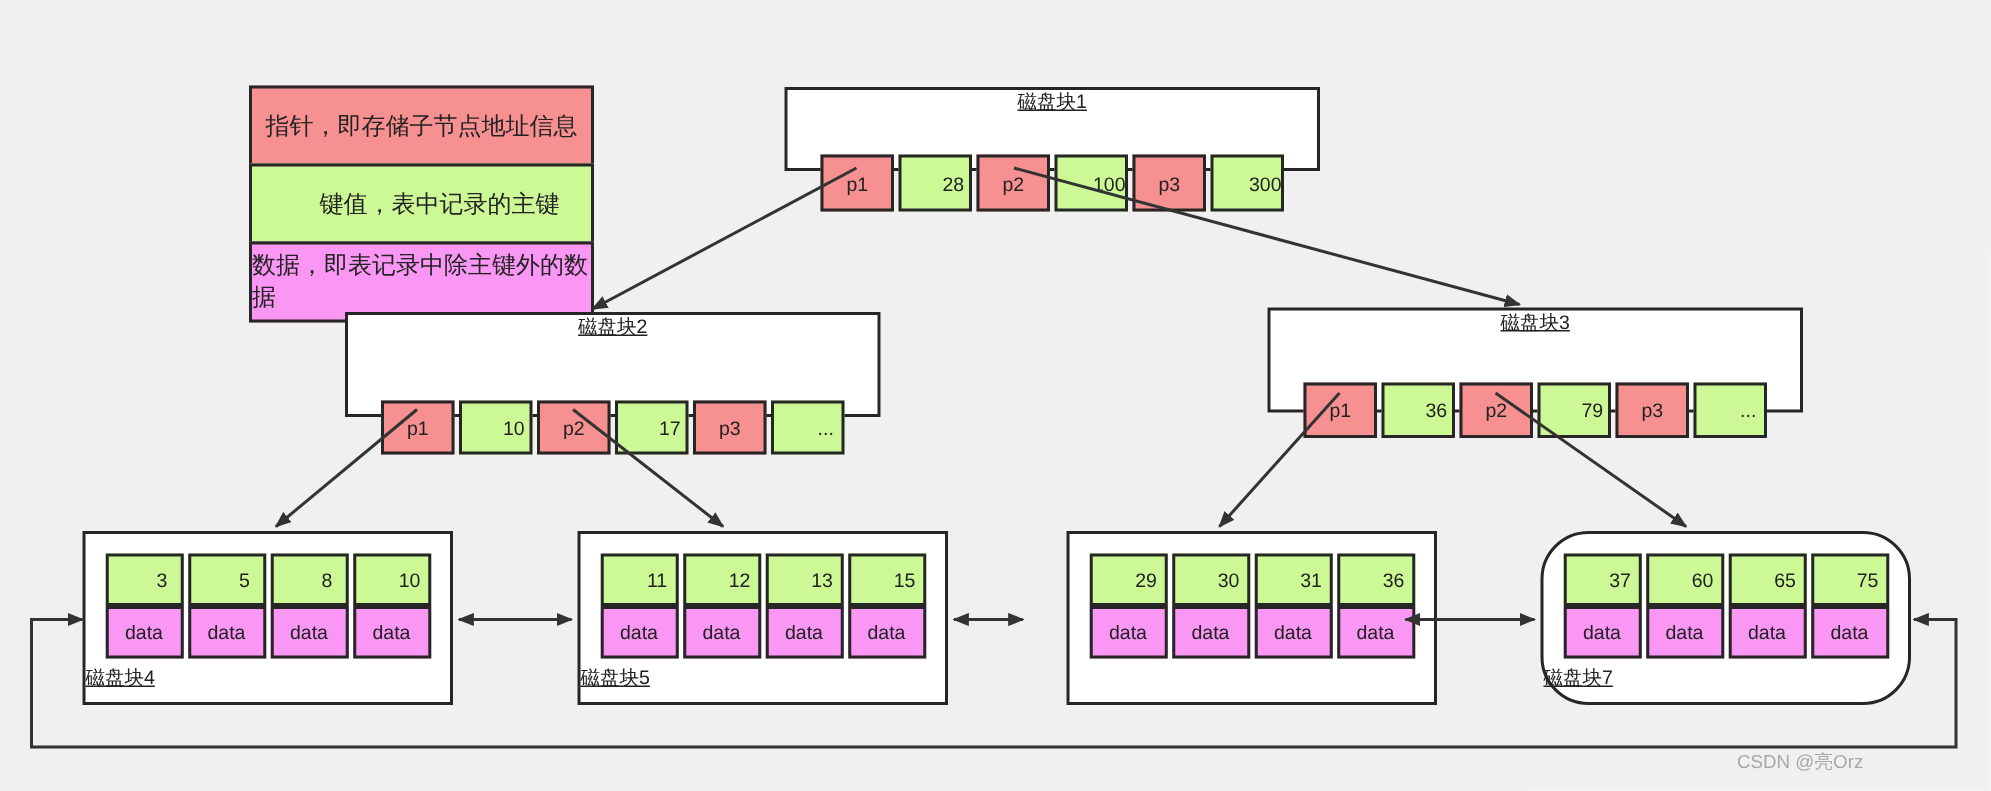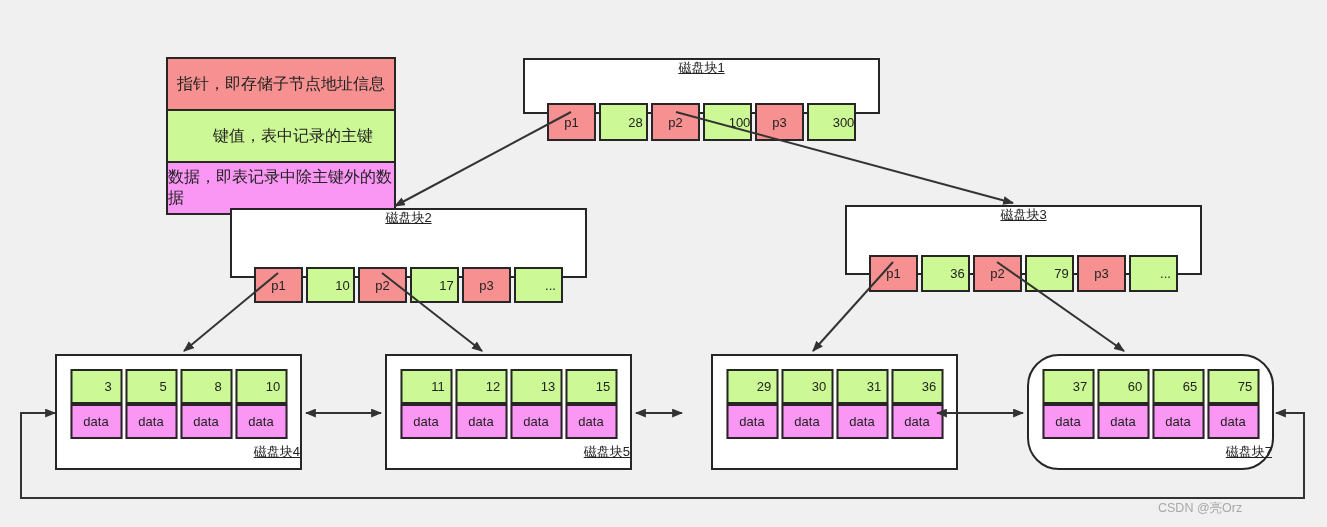--- a/index.html
+++ b/index.html
@@ -26,21 +26,21 @@
   .pointer{background:var(--c-pointer);}
   .key{background:var(--c-key);padding-left:24px;}
   .data{background:var(--c-data);}
 
   
   .leaf{position:absolute;width:247px;height:116px;background:var(--c-box);
     border:2px solid var(--c-border);box-sizing:border-box;z-index:2;}
   .leaftable{position:absolute;top:13px;left:50%;transform:translateX(-50%);display:flex;gap:3px;}
   .leafcol{display:flex;flex-direction:column;}
   .leafcol .cell{width:52px;height:35px;}
-  .leaf-title{position:absolute;bottom:7px;left:0;width:100%;text-align:right;
+  .leaf-title{position:absolute;bottom:7px;left:0;width:100%;text-align:left;
     font-size:13px;color:#222;text-decoration:underline;}
 
   .watermark{position:absolute;left:1158px;top:500px;font-size:12.5px;
     color:var(--c-watermark);z-index:3;}
 </style>
 </head>
 <body>
 
 <div class="canvas">
 

